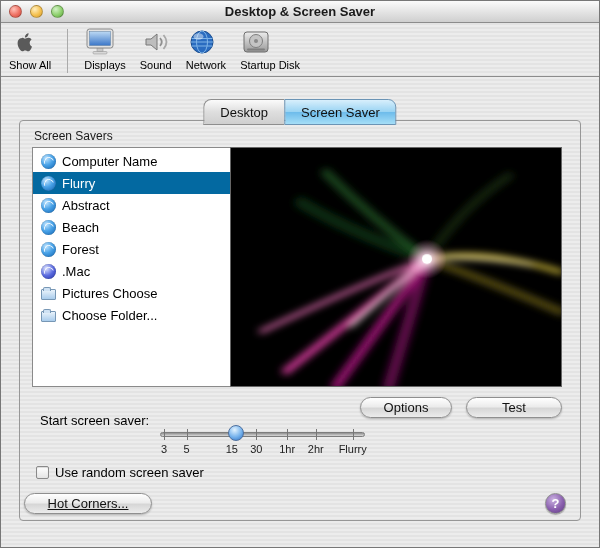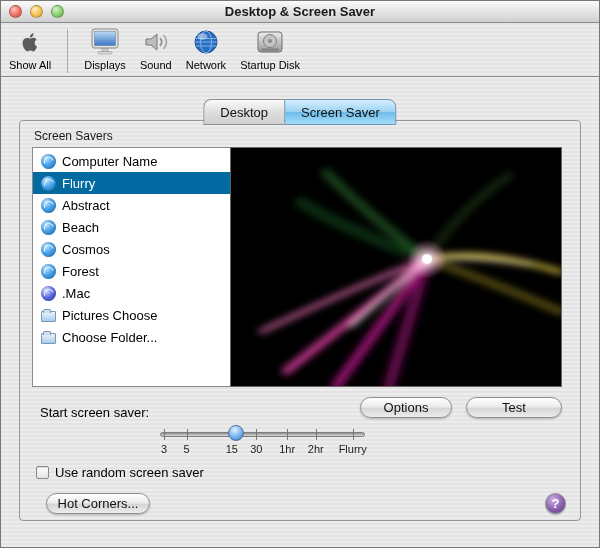--- a/index.html
+++ b/index.html
@@ -22,21 +22,21 @@
   .light { width:13px; height:13px; border-radius:50%; border:1px solid rgba(0,0,0,.25); }
   .light.red   { background:radial-gradient(circle at 35% 30%, #ffc1b8, #ef7264 55%, #c6473a); }
   .light.yellow{ background:radial-gradient(circle at 35% 30%, #ffeebd, #f5c150 55%, #d09a2e); }
   .light.green { background:radial-gradient(circle at 35% 30%, #d2f2c5, #8ed06e 55%, #5da23f); }
   
   .toolbar {
     position:absolute; top:22px; left:0; right:0; height:54px;
     border-bottom:1px solid #8c8c8c;
     display:flex; align-items:flex-start; padding:4px 8px 0 8px; gap:14px;
   }
-  .tb-item { display:flex; flex-direction:column; align-items:center; gap:2px; cursor:default; }
+  .tb-item { display:flex; flex-direction:column; align-items:flex-start; gap:2px; cursor:default; }
   .tb-icon { width:32px; height:30px; display:flex; align-items:center; justify-content:center; }
   .tb-label { font-size:11px; color:#000; white-space:nowrap; }
   .tb-sep { width:1px; height:44px; background:#aaa; margin:2px 2px 0 2px; }
   
   .tabs { position:absolute; top:98px; left:50%; transform:translateX(-50%); display:flex; z-index:5; }
   .tab {
     height:21px; padding:12px 16px; display:flex; align-items:center;
     border:1px solid #8e8e8e; font-size:13px; color:#111;
     background:linear-gradient(#fbfbfb,#dedede 50%,#cfcfcf);
   }
@@ -101,23 +101,23 @@
   
   .aqua-btn {
     position:absolute; height:21px; border:1px solid #8f8f8f; border-radius:11px;
     background:linear-gradient(#ffffff,#ececec 45%,#d6d6d6 55%,#ececec);
     box-shadow:0 1px 2px rgba(0,0,0,.25);
     display:flex; align-items:center; justify-content:center;
     font-size:13px; color:#111; cursor:default;text-align:center;
   }
   .btn-options { left:340px; top:276px; width:92px; }
   .btn-test    { left:446px; top:276px; width:96px; }
-  .btn-hot     { left:26px;  top:372px; width:104px; }
-  
-  .slider-label { position:absolute; left:20px; top:284px; font-size:13px; color:#000; }
+  .btn-hot     { left:4px;  top:372px; width:128px;text-decoration:underline; }
+  
+  .slider-label { position:absolute; left:20px; top:292px; font-size:13px; color:#000; }
   .slider { position:absolute; left:140px; top:300px; width:205px; height:30px; }
   .slider-track {
     position:absolute; left:0; right:0; top:11px; height:5px; border-radius:3px;
     background:linear-gradient(#8f8f8f,#d9d9d9); border:1px solid #7d7d7d;
   }
   .tick { position:absolute; top:8px; width:1px; height:11px; background:#777; }
   .tick-label { position:absolute; top:22px; transform:translateX(-50%); font-size:11px; color:#222; white-space:nowrap; }
   .slider-thumb {
     position:absolute; top:4px; width:16px; height:16px; margin-left:-8px; border-radius:50%;
     background:radial-gradient(circle at 40% 28%, #e2f3ff, #74b1ec 55%, #2f6fc0);
@@ -241,24 +241,20 @@
           <span class="swirl-icon"></span>
           <span>Flurry</span>
         </div>
         <div class="ls-row">
           <span class="swirl-icon"></span>
           <span>Abstract</span>
         </div>
         <div class="ls-row">
           <span class="swirl-icon"></span>
           <span>Beach</span>
-        </div>
-        <div class="ls-row">
-          <span class="swirl-icon"></span>
-          <span>Cosmos</span>
         </div>
         <div class="ls-row">
           <span class="swirl-icon"></span>
           <span>Forest</span>
         </div>
         <div class="ls-row">
           <span class="mac-globe-icon"></span>
           <span>.Mac</span>
         </div>
         <div class="ls-row">

